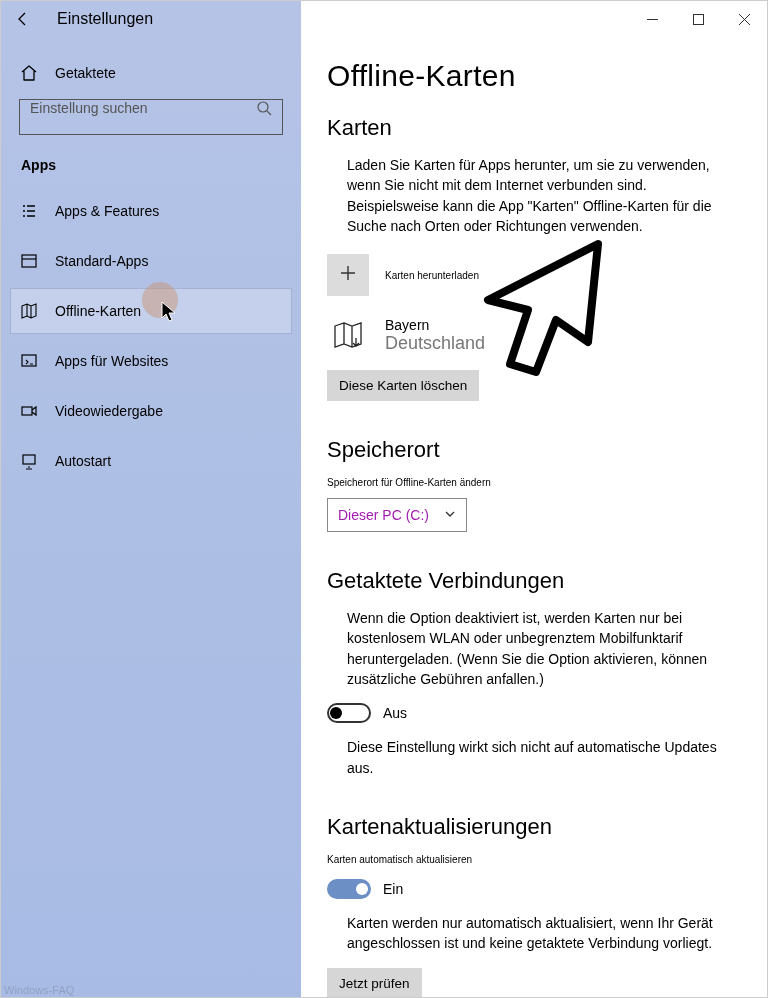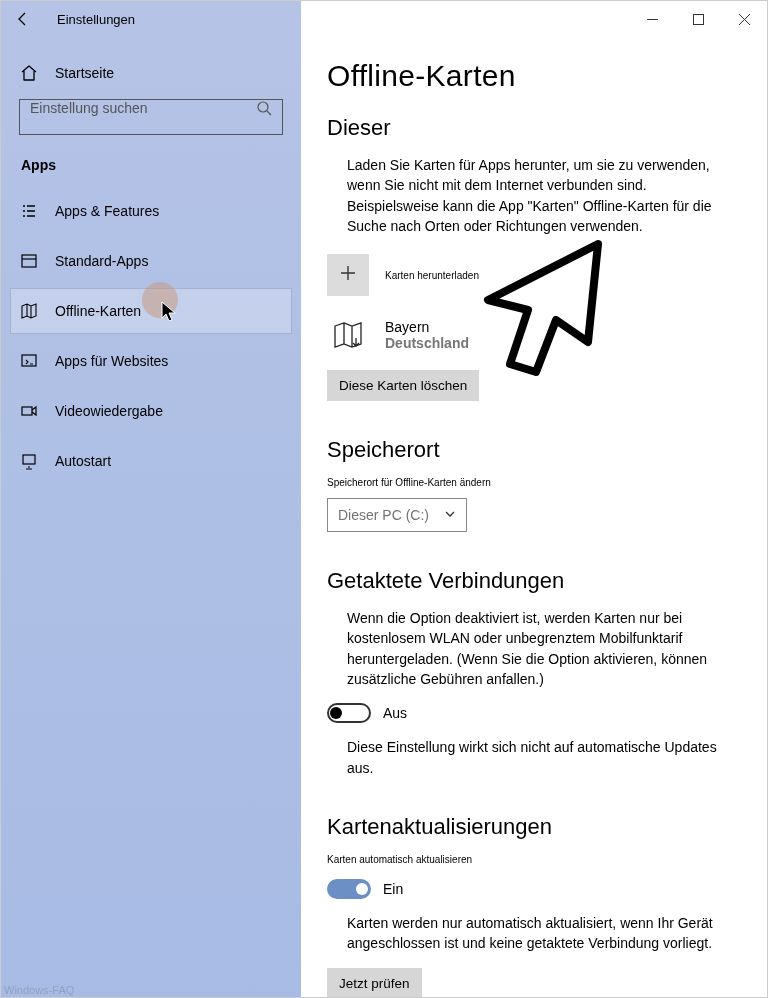--- a/index.html
+++ b/index.html
@@ -1,19 +1,19 @@
 <!DOCTYPE html>
 <html><head>
 <meta charset="utf-8">
 <style>
   * { box-sizing: border-box; margin: 0; padding: 0; font-family: "Segoe UI", Tahoma, sans-serif; }
   body { width: 768px; height: 998px; overflow: hidden; background: #fff; display: flex; flex-direction: column; border: 1px solid #ccc; }
   .titlebar { height: 36px; display: flex; align-items: center; background: linear-gradient(to right, #b4c3e6 0%, #b4c3e6 300px, #fff 300px); }
   .titlebar .back { width: 44px; height: 36px; display: flex; align-items: center; justify-content: center; font-size: 16px; }
-  .titlebar .title { font-size: 13px; color: #000; margin-left: 12px; }
+  .titlebar .title { font-size: 16px; color: #000; margin-left: 12px; }
   .titlebar .spacer { flex: 1; }
   .winbtn { width: 46px; height: 36px; display: flex; align-items: center; justify-content: center; font-size: 12px; color: #444; }
   .main { flex: 1; display: flex; overflow: hidden; }
   .sidebar { width: 300px; background: linear-gradient(to bottom, #b4c3e6, #a8bbe4); padding: 14px 10px 10px 10px; }
   .side-row { display: flex; align-items: center; height: 44px; padding-left: 8px; gap: 16px; font-size: 14px; color: #000; }
   .side-row.active { font-weight: 400; background: rgba(255,255,255,0.25); outline: 1px solid rgba(0,0,0,0.08); }
   .side-icon { width: 20px; display: flex; align-items: center; justify-content: center; }
   .search { border: 1px solid #555; height: 36px; display: flex; align-items: flex-start; padding: 0 10px; margin: 4px 8px 14px 8px; color: #555; font-size: 14px; justify-content: space-between; }
   .group-label { font-weight: 700; font-size: 14px; padding: 8px 10px 12px 10px; color: #000; }
   .nav-list { display: flex; flex-direction: column; gap: 6px; padding: 4px 0; }
@@ -22,21 +22,21 @@
   h2 { font-weight: 400; font-size: 22px; margin-top: 4px; margin-bottom: 14px; }
   p { font-size: 14px; line-height: 1.45; color: #000; max-width: 400px; margin-left: 20px; }
   .sub { color: #777; }
   .download-row { display: flex; align-items: center; gap: 16px; margin: 18px 0; }
   .plus-btn { width: 42px; height: 42px; background: #dcdcdc; display: flex; align-items: center; justify-content: center; font-size: 22px; }
   .map-row { display: flex; align-items: center; gap: 16px; margin-bottom: 14px; }
   .map-icon { width: 42px; height: 42px; display: flex; align-items: center; justify-content: center; }
   .btn { background: #d6d6d6; border: none; padding: 8px 12px; font-size: 13.5px; color: #000; display: inline-block; }
   .section { margin-top: 36px; }
   .label14 { font-size: 10px; margin-bottom: 10px; }
-  .select { border: 1px solid #888; height: 34px; width: 140px; display: flex; align-items: center; padding: 0 10px; font-size: 14px; justify-content: space-between; color: #737373; }
+  .select { border: 1px solid #888; height: 34px; width: 140px; display: flex; align-items: center; padding: 0 10px; font-size: 14px; justify-content: space-between; color: #a21caf; }
   .toggle { display: flex; align-items: center; gap: 12px; margin: 14px 0; }
   .switch { width: 44px; height: 20px; border: 2px solid #333; border-radius: 12px; position: relative; }
   .switch.off .knob { left: 1px; background: #000; }
   .switch.on { background: #6c8fc6; border-color: #6c8fc6; }
   .switch.on .knob { right: 1px; background: #fff; }
   .knob { width: 12px; height: 12px; border-radius: 50%; position: absolute; top: 2px; }
   .toggle-label { font-size: 14px; }
   .cursor-highlight { position: absolute; width: 36px; height: 36px; border-radius: 50%; background: rgba(200,150,120,0.5); left: 142px; top: 282px; z-index: 5; pointer-events:none;}
   .small-cursor { position: absolute; left: 160px; top: 300px; z-index: 6; pointer-events:none;}
   .big-cursor { position: absolute; left: 470px; top: 232px; z-index: 7; pointer-events:none;}
@@ -72,21 +72,21 @@
 
 <div class="main">
 
   <div class="sidebar">
     <div class="side-row">
       <span class="side-icon">
         <svg width="18" height="18" viewBox="0 0 18 18">
             <path d="M2 8 L9 2 L16 8 M4 7 V16 H14 V7" fill="none" stroke="#000" stroke-width="1.3" stroke-linejoin="round"></path>
           </svg>
       </span>
-      <span>Startseite</span>
+      <span>Getaktete</span>
     </div>
 
     <div class="search">
       <span>Einstellung suchen</span>
       <span>
         <svg width="16" height="16" viewBox="0 0 16 16">
             <circle cx="7" cy="7" r="5" fill="none" stroke="#555" stroke-width="1.2"></circle>
             <line x1="11" y1="11" x2="15" y2="15" stroke="#555" stroke-width="1.2"></line>
           </svg>
       </span>
@@ -146,21 +146,21 @@
             </svg>
         </span>
         <span>Autostart</span>
       </div>
     </div>
   </div>
 
   <div class="content">
     <h1>Offline-Karten</h1>
 
-    <h2>Dieser</h2>
+    <h2>Karten</h2>
     <p>Laden Sie Karten für Apps herunter, um sie zu verwenden, wenn Sie nicht mit dem Internet verbunden sind. Beispielsweise kann die App "Karten" Offline-Karten für die Suche nach Orten oder Richtungen verwenden.</p>
 
     <div class="download-row">
       <div class="plus-btn">
         <span>
           <svg width="18" height="18" viewBox="0 0 18 18">
               <path d="M9 2 V16 M2 9 H16" stroke="#333" stroke-width="1.4"></path>
             </svg>
         </span>
       </div>
@@ -169,21 +169,21 @@
 
     <div class="map-row">
       <div class="map-icon">
         <svg width="34" height="34" viewBox="0 0 34 34">
             <path d="M4 8 L13 5 L21 8 L30 5 V26 L21 29 L13 26 L4 29 Z M13 5 V26 M21 8 V29" fill="none" stroke="#222" stroke-width="1.3"></path>
             <path d="M25 20 V28 M22 25 L25 28 L28 25" fill="none" stroke="#222" stroke-width="1.3"></path>
           </svg>
       </div>
       <div>
         <div style="font-size:14px;">Bayern</div>
-        <div class="sub" style="font-size:14px;font-weight:bold;">Deutschland</div>
+        <div class="sub" style="font-size:18px;">Deutschland</div>
       </div>
     </div>
 
     <button class="btn">Diese Karten löschen</button>
 
     <div class="section">
       <h2>Speicherort</h2>
       <div class="label14">Speicherort für Offline-Karten ändern</div>
       <div class="select">
         <span>Dieser PC (C:)</span>

